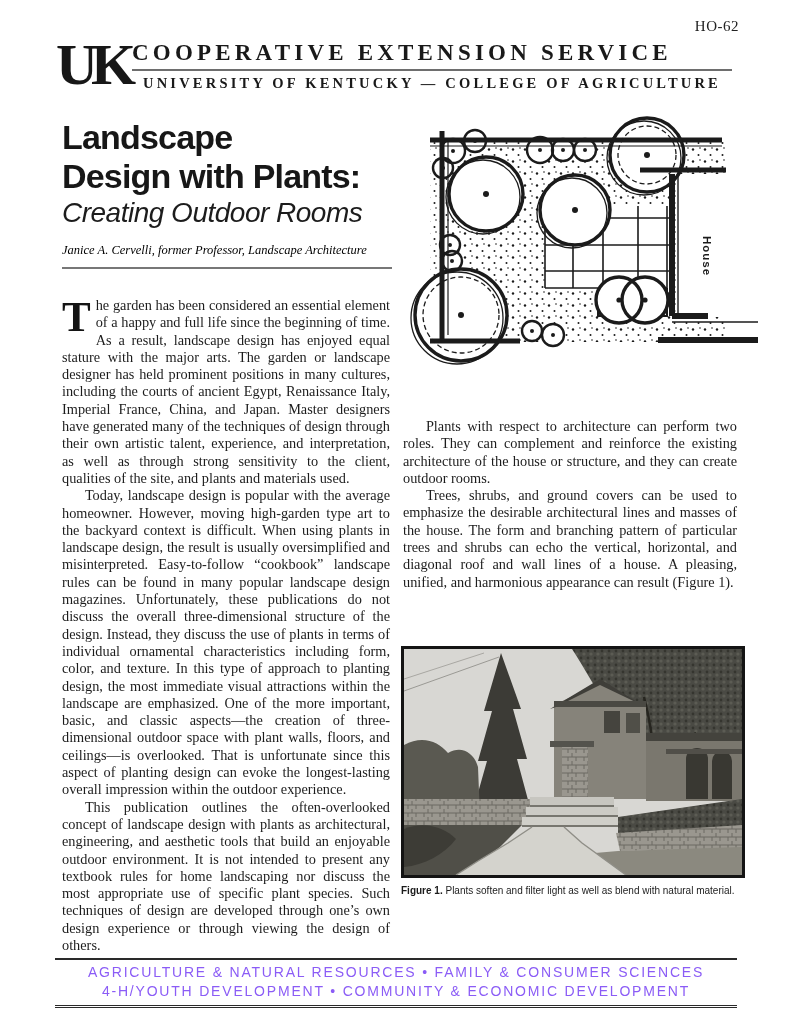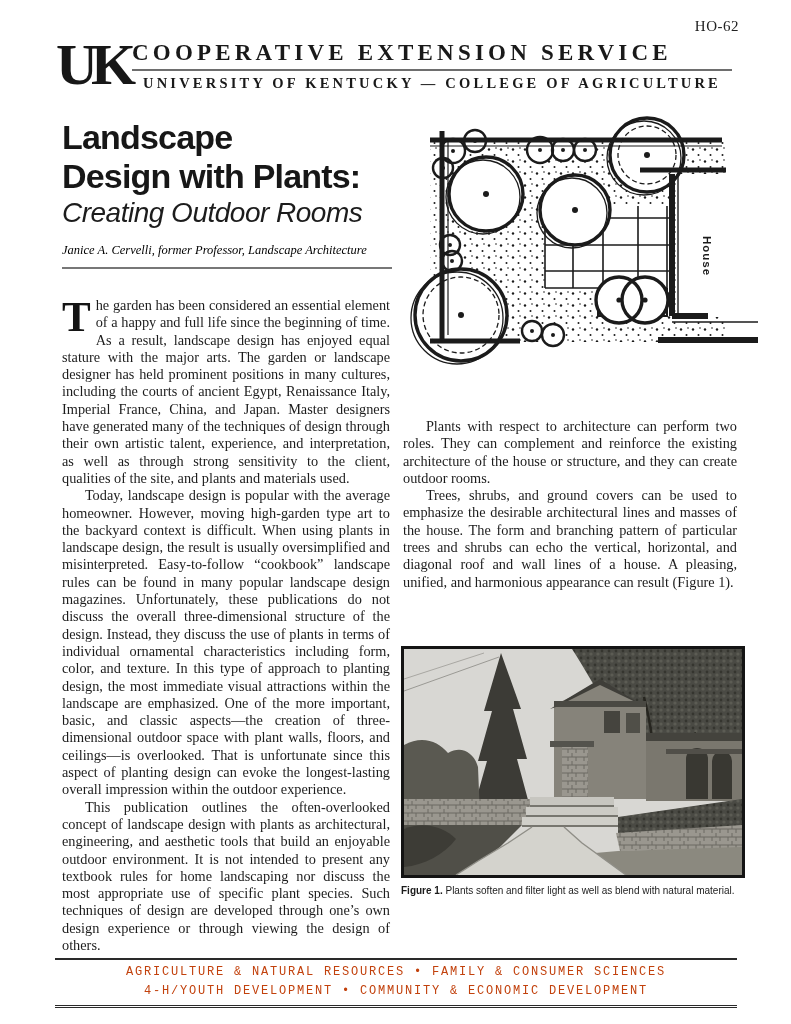--- a/index.html
+++ b/index.html
@@ -65,22 +65,22 @@
     font-family:"Liberation Sans", sans-serif; font-size:10px; line-height:14.5px; color:#1c1c1c;
   }
   .caption b { font-weight:bold; }
   
   .footer {
     position:absolute; left:55px; top:958px; width:682px;
     border-top:2px solid #2a2a2a; border-bottom:3px double #2a2a2a;
     padding:3px 0 4px 0; text-align:center;
   }
   .footer-line {
-    font-family:Liberation Mono, monospace; font-size:12px; line-height:19px;
-    letter-spacing:1.8px; color:#c2410c; white-space:nowrap;
+    font-family:Liberation Sans, sans-serif; font-size:14px; line-height:19px;
+    letter-spacing:1.8px; color:#8b5cf6; white-space:nowrap;
   }
 </style>
 </head>
 <body>
 
 <div class="page">
 
   <div class="doc-number">HO-62</div>
   <div class="uk-logo">UK</div>
   <div class="header-block">

